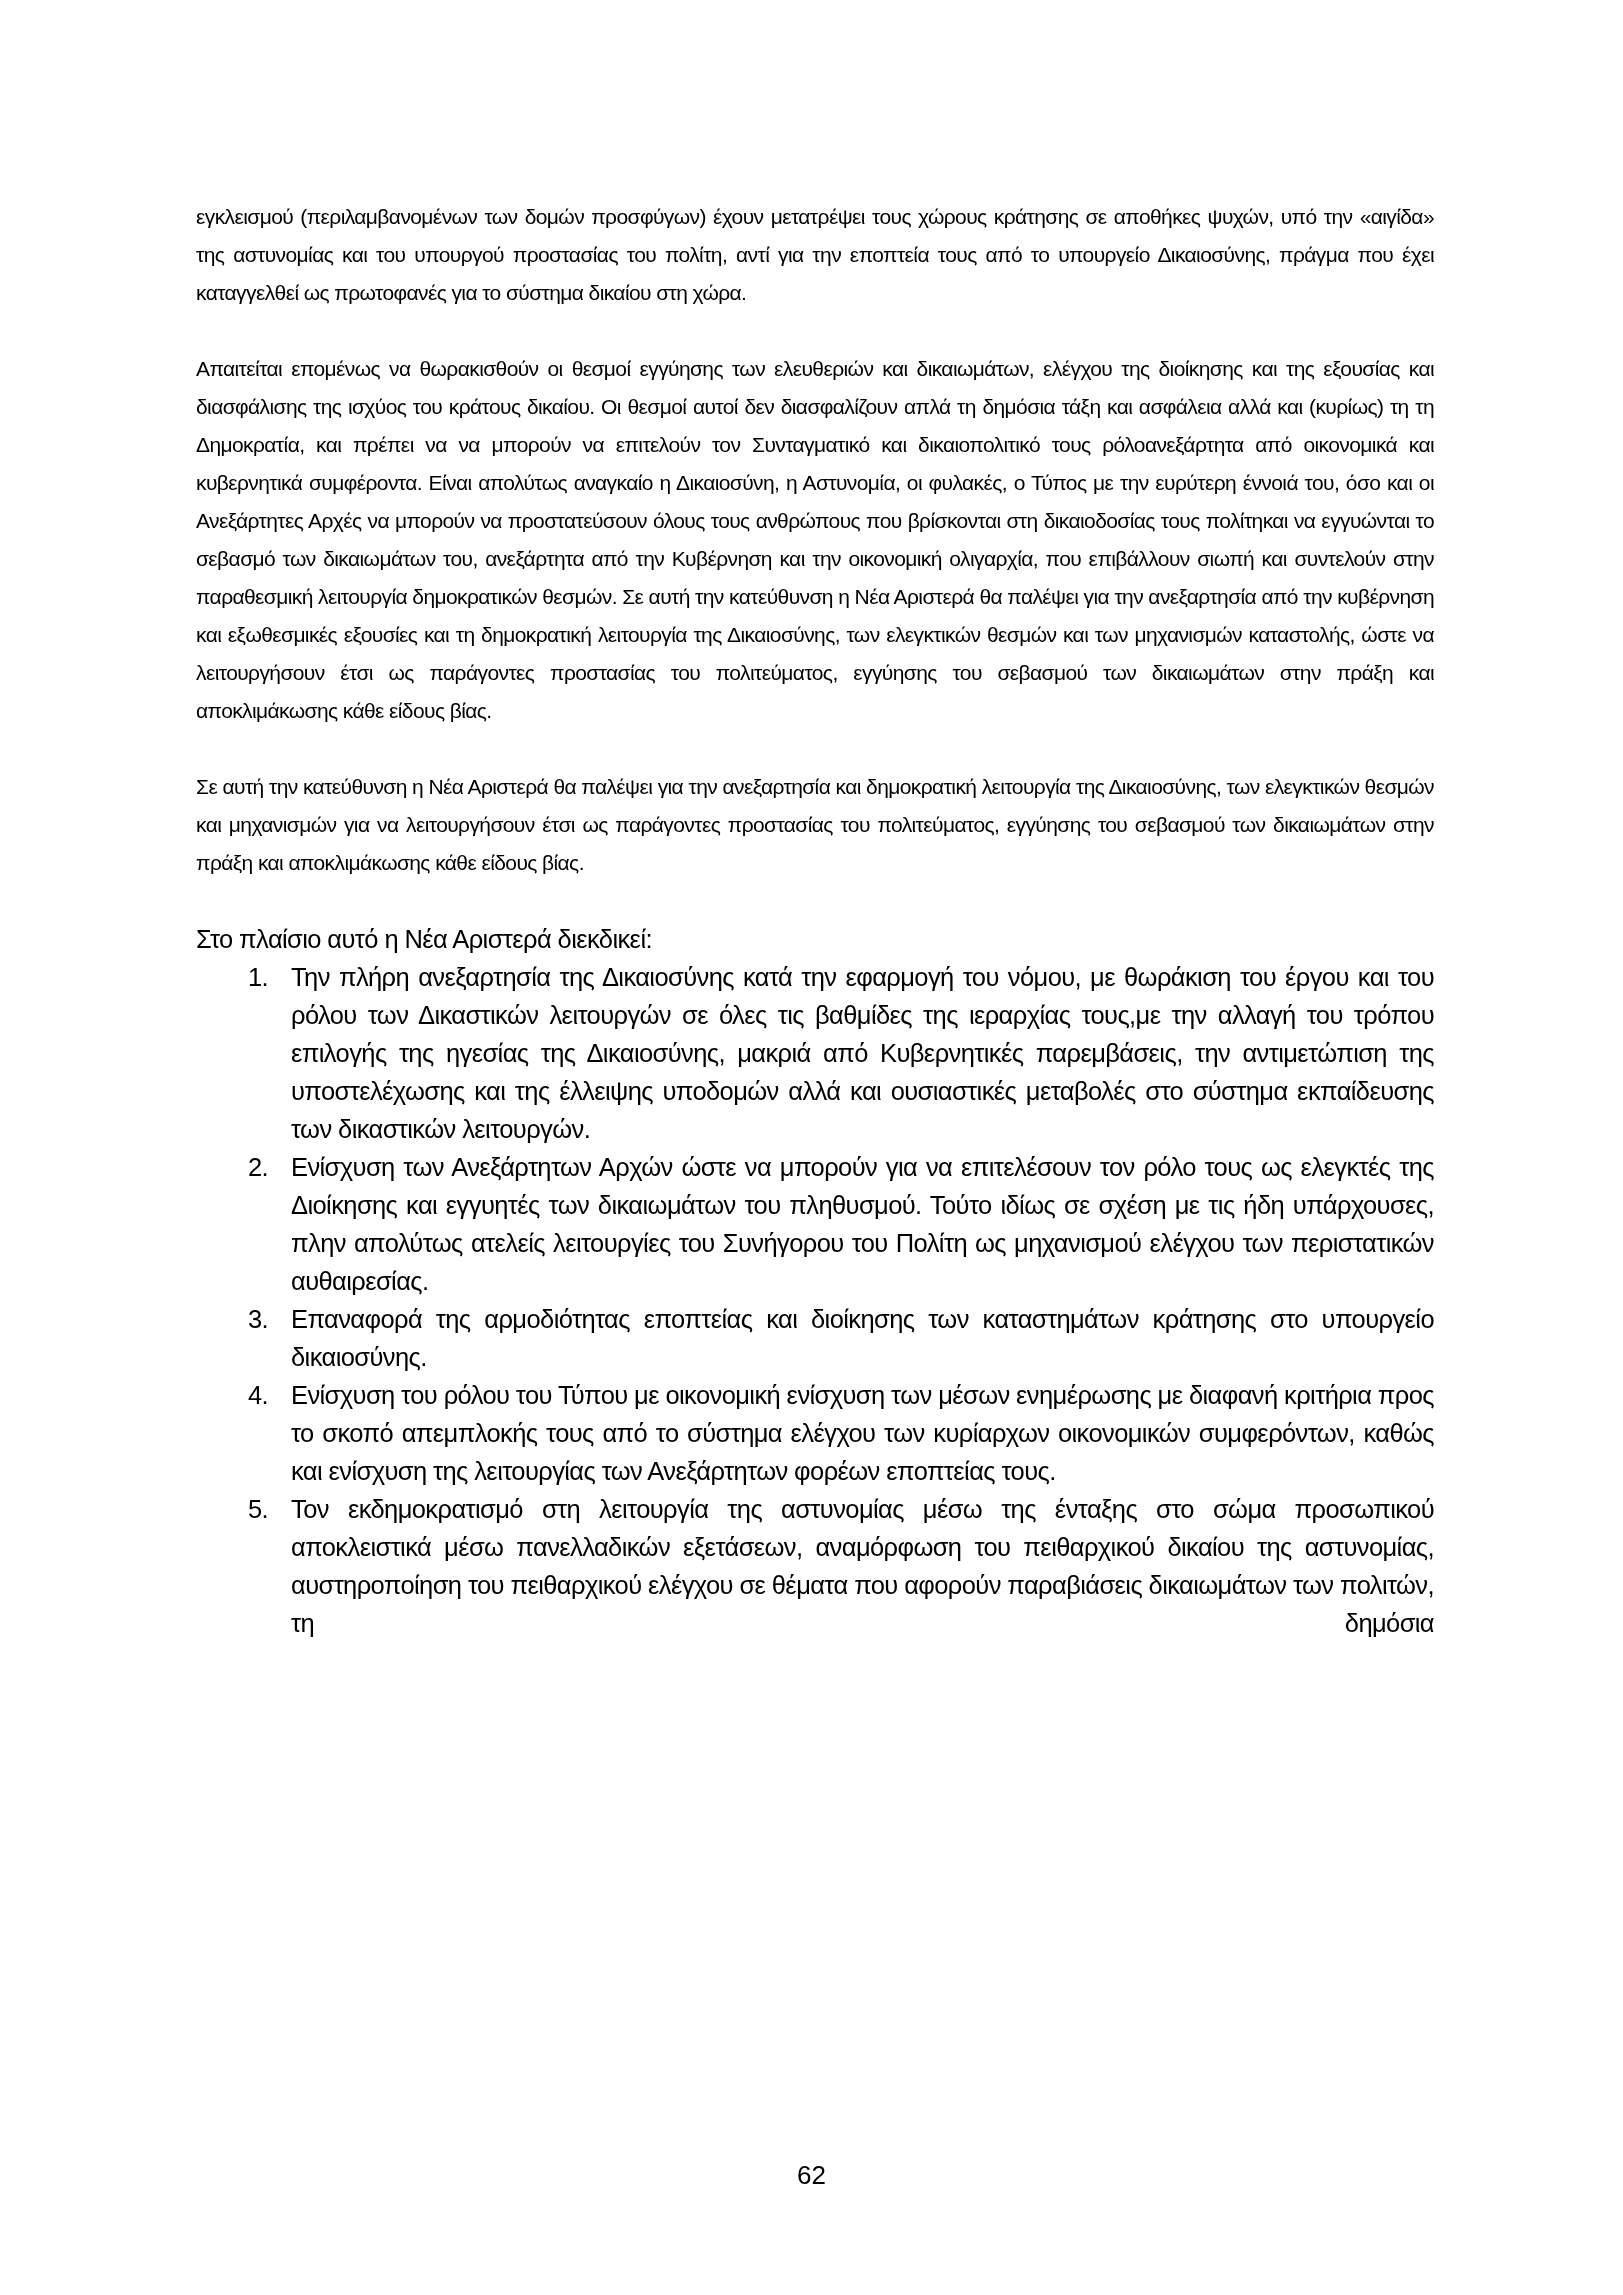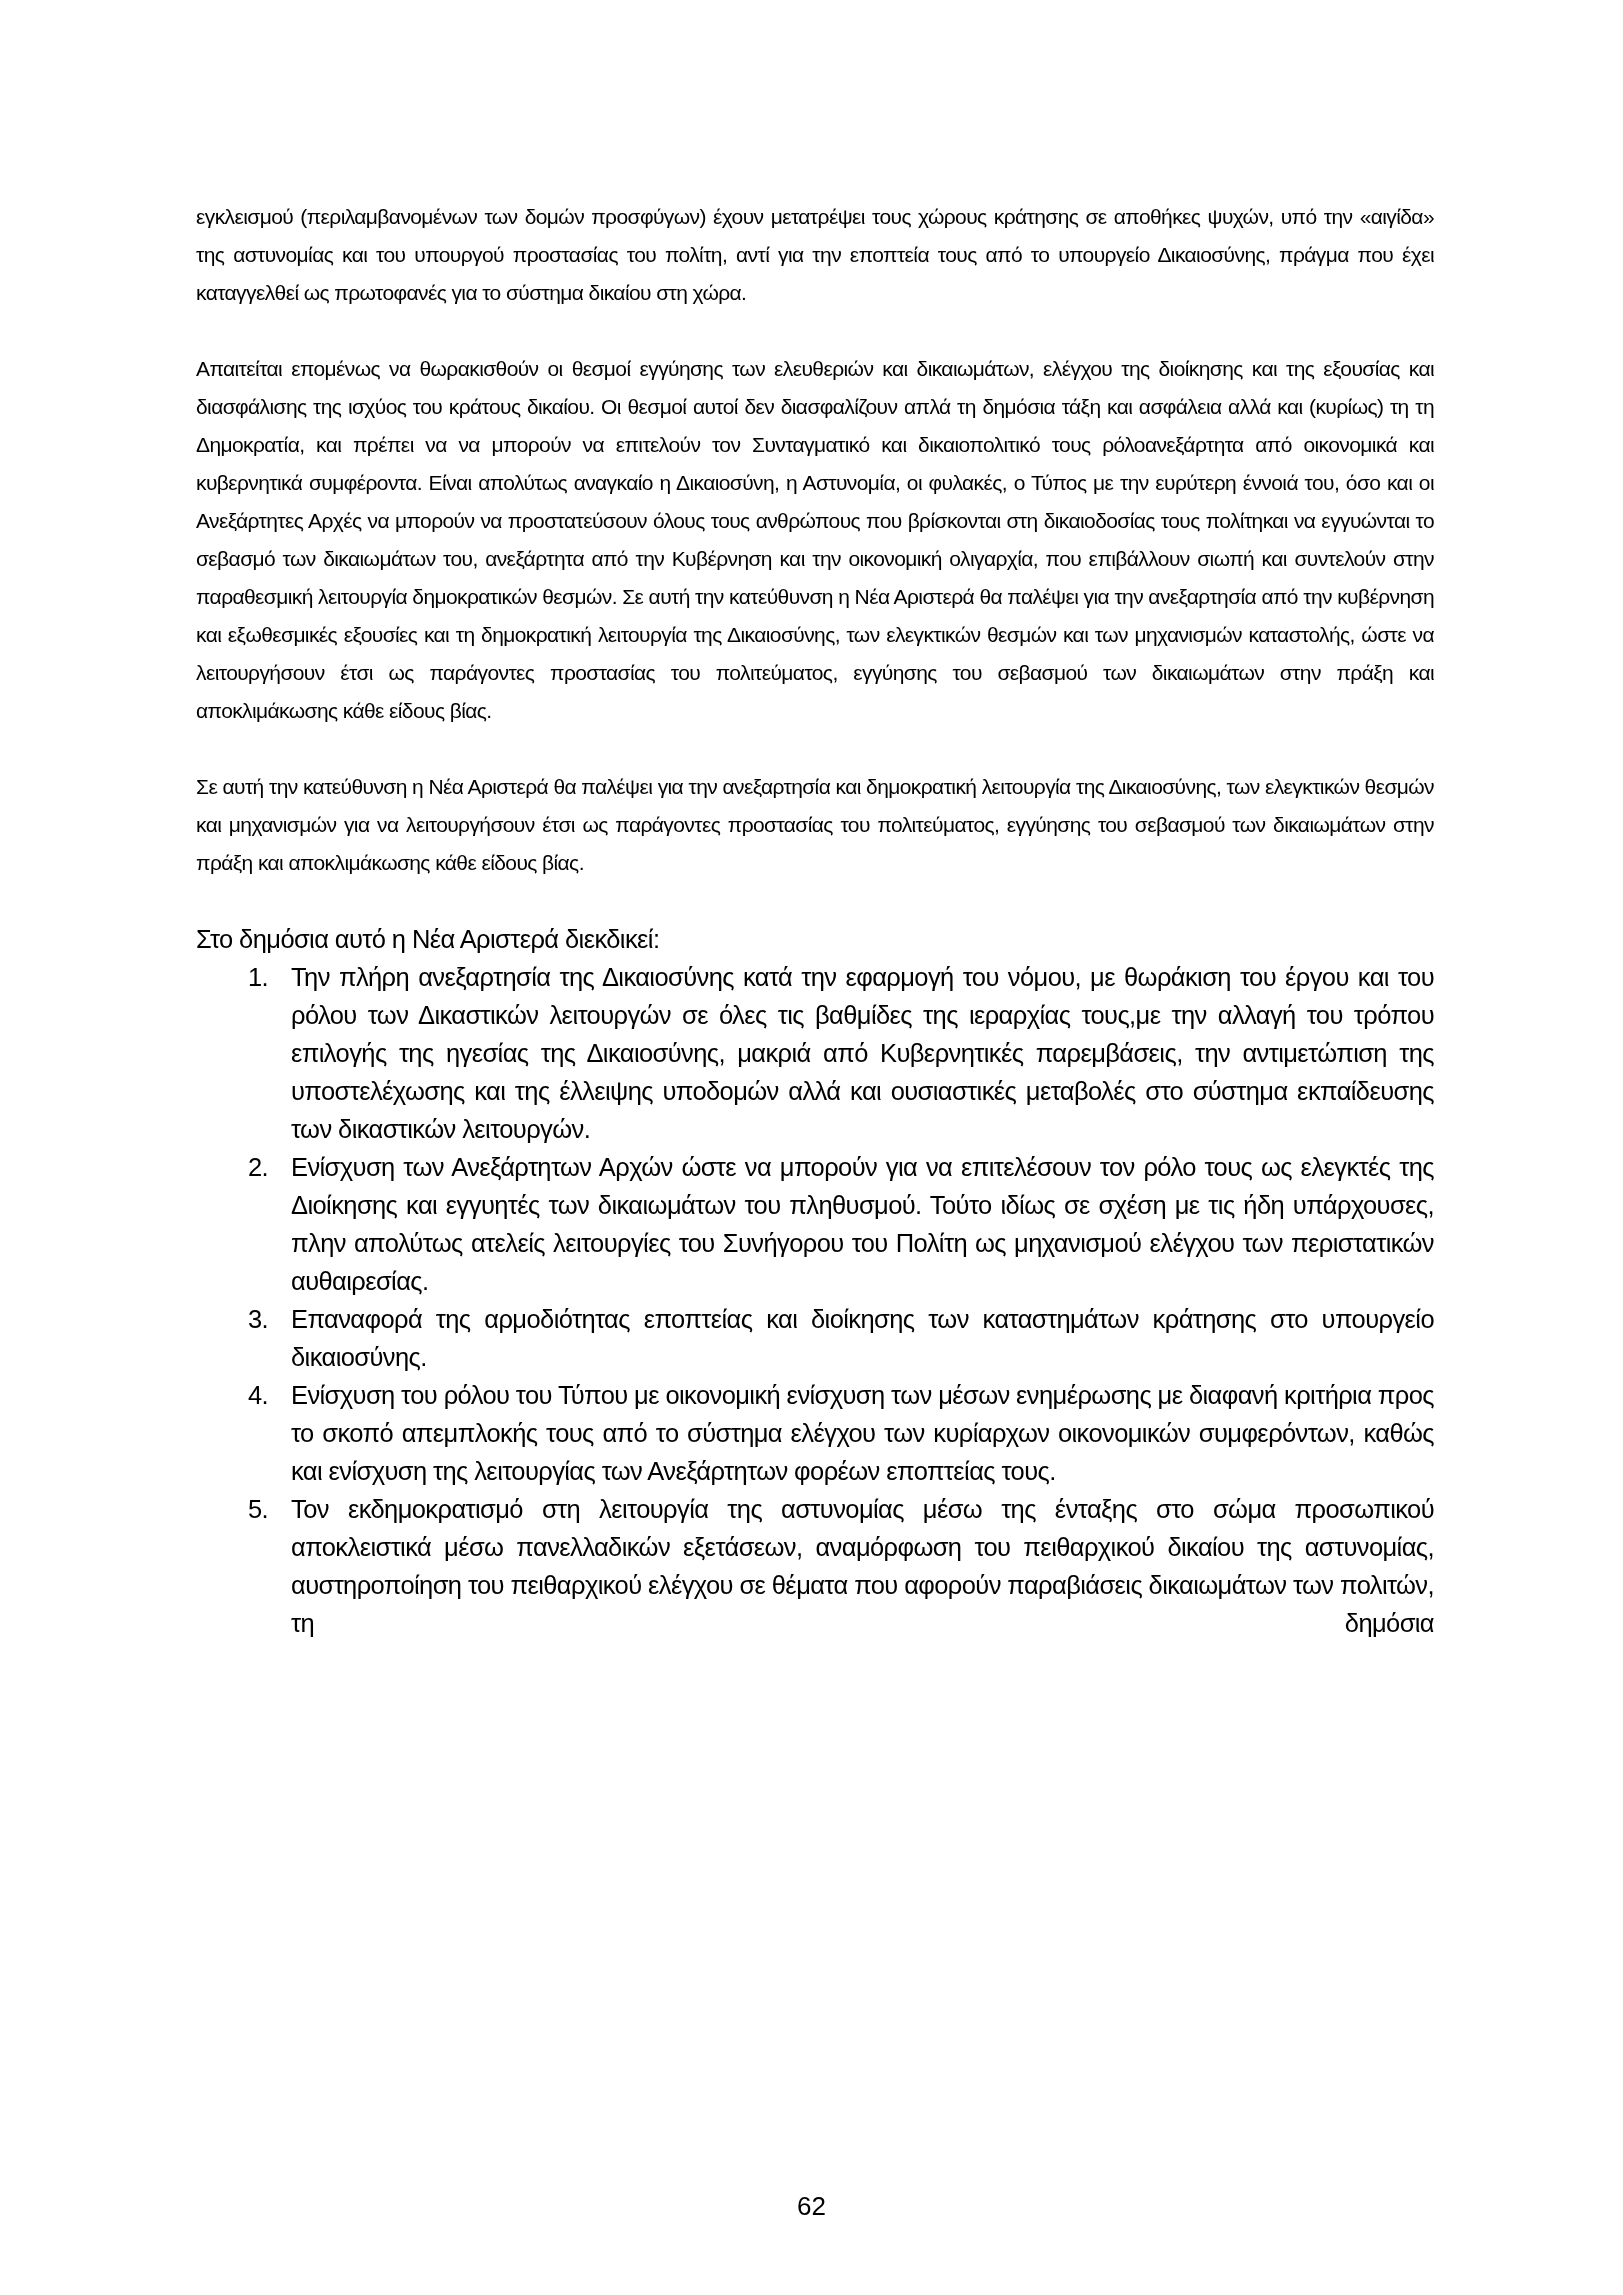--- a/index.html
+++ b/index.html
@@ -59,34 +59,33 @@
       top: 0;
     }
     .page-number {
       position: absolute;
       left: 0;
       width: 1623px;
       top: 2159px;
       text-align: center;
       font-size: 26px;
       line-height: 33px;
-      margin-top: 31px;
     }
   </style>
 </head>
 <body>
 
 <div class="page">
   <p class="para">εγκλεισμού (περιλαμβανομένων των δομών προσφύγων) έχουν μετατρέψει τους χώρους κράτησης σε αποθήκες ψυχών, υπό την «αιγίδα» της αστυνομίας και του υπουργού προστασίας του πολίτη, αντί για την εποπτεία τους από το υπουργείο Δικαιοσύνης, πράγμα που έχει καταγγελθεί ως πρωτοφανές για το σύστημα δικαίου στη χώρα.</p>
   <div class="gap"></div>
   <p class="para">Απαιτείται επομένως να θωρακισθούν οι θεσμοί εγγύησης των ελευθεριών και δικαιωμάτων, ελέγχου της διοίκησης και της εξουσίας και διασφάλισης της ισχύος του κράτους δικαίου. Οι θεσμοί αυτοί δεν διασφαλίζουν απλά τη δημόσια τάξη και ασφάλεια αλλά και (κυρίως) τη τη Δημοκρατία, και πρέπει να να μπορούν να επιτελούν τον Συνταγματικό και δικαιοπολιτικό τους ρόλοανεξάρτητα από οικονομικά και κυβερνητικά συμφέροντα. Είναι απολύτως αναγκαίο η Δικαιοσύνη, η Αστυνομία, οι φυλακές, ο Τύπος με την ευρύτερη έννοιά του, όσο και οι Ανεξάρτητες Αρχές να μπορούν να προστατεύσουν όλους τους ανθρώπους που βρίσκονται στη δικαιοδοσίας τους πολίτηκαι να εγγυώνται το σεβασμό των δικαιωμάτων του, ανεξάρτητα από την Κυβέρνηση και την οικονομική ολιγαρχία, που επιβάλλουν σιωπή και συντελούν στην παραθεσμική λειτουργία δημοκρατικών θεσμών. Σε αυτή την κατεύθυνση η Νέα Αριστερά θα παλέψει για την ανεξαρτησία από την κυβέρνηση και εξωθεσμικές εξουσίες και τη δημοκρατική λειτουργία της Δικαιοσύνης, των ελεγκτικών θεσμών και των μηχανισμών καταστολής, ώστε να λειτουργήσουν έτσι ως παράγοντες προστασίας του πολιτεύματος, εγγύησης του σεβασμού των δικαιωμάτων στην πράξη και αποκλιμάκωσης κάθε είδους βίας.</p>
   <div class="gap"></div>
   <p class="para">Σε αυτή την κατεύθυνση η Νέα Αριστερά θα παλέψει για την ανεξαρτησία και δημοκρατική λειτουργία της Δικαιοσύνης, των ελεγκτικών θεσμών και μηχανισμών για να λειτουργήσουν έτσι ως παράγοντες προστασίας του πολιτεύματος, εγγύησης του σεβασμού των δικαιωμάτων στην πράξη και αποκλιμάκωσης κάθε είδους βίας.</p>
   <div class="gap"></div>
-  <p class="intro">Στο δημόσια αυτό η Νέα Αριστερά διεκδικεί:</p>
+  <p class="intro">Στο πλαίσιο αυτό η Νέα Αριστερά διεκδικεί:</p>
   <ol class="demands">
     <li>
       <span class="num">1.</span>
       <span>Την πλήρη ανεξαρτησία της Δικαιοσύνης κατά την εφαρμογή του νόμου, με θωράκιση του έργου και του ρόλου των Δικαστικών λειτουργών σε όλες τις βαθμίδες της ιεραρχίας τους,με την αλλαγή του τρόπου επιλογής της ηγεσίας της Δικαιοσύνης, μακριά από Κυβερνητικές παρεμβάσεις, την αντιμετώπιση της υποστελέχωσης και της έλλειψης υποδομών αλλά και ουσιαστικές μεταβολές στο σύστημα εκπαίδευσης των δικαστικών λειτουργών.</span>
     </li>
     <li>
       <span class="num">2.</span>
       <span>Ενίσχυση των Ανεξάρτητων Αρχών ώστε να μπορούν για να επιτελέσουν τον ρόλο τους ως ελεγκτές της Διοίκησης και εγγυητές των δικαιωμάτων του πληθυσμού. Τούτο ιδίως σε σχέση με τις ήδη υπάρχουσες, πλην απολύτως ατελείς λειτουργίες του Συνήγορου του Πολίτη ως μηχανισμού ελέγχου των περιστατικών αυθαιρεσίας.</span>
     </li>
     <li>

